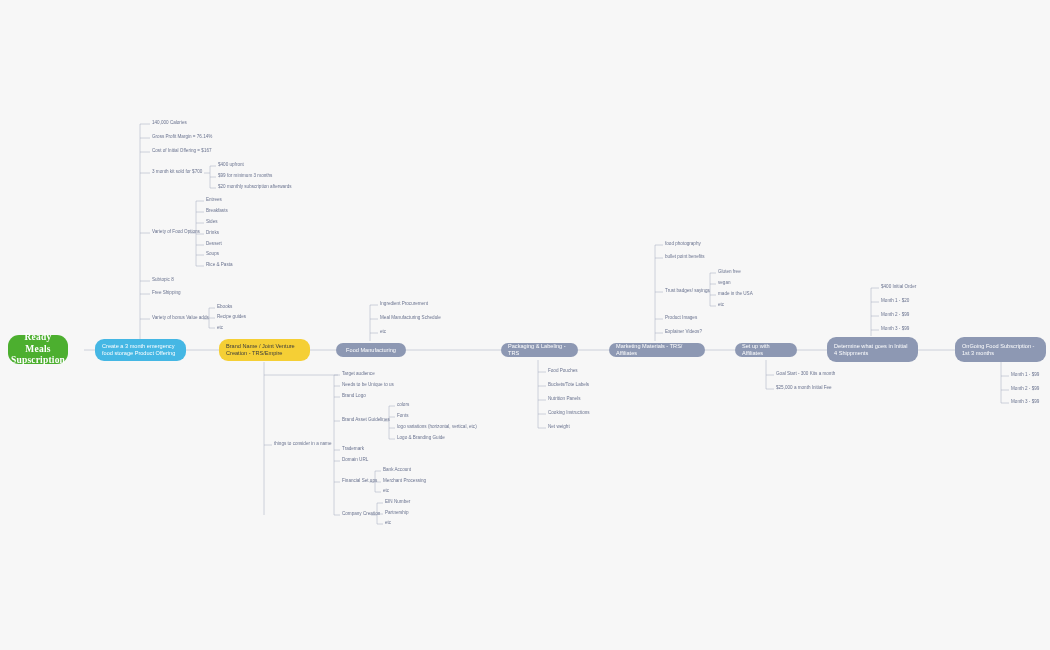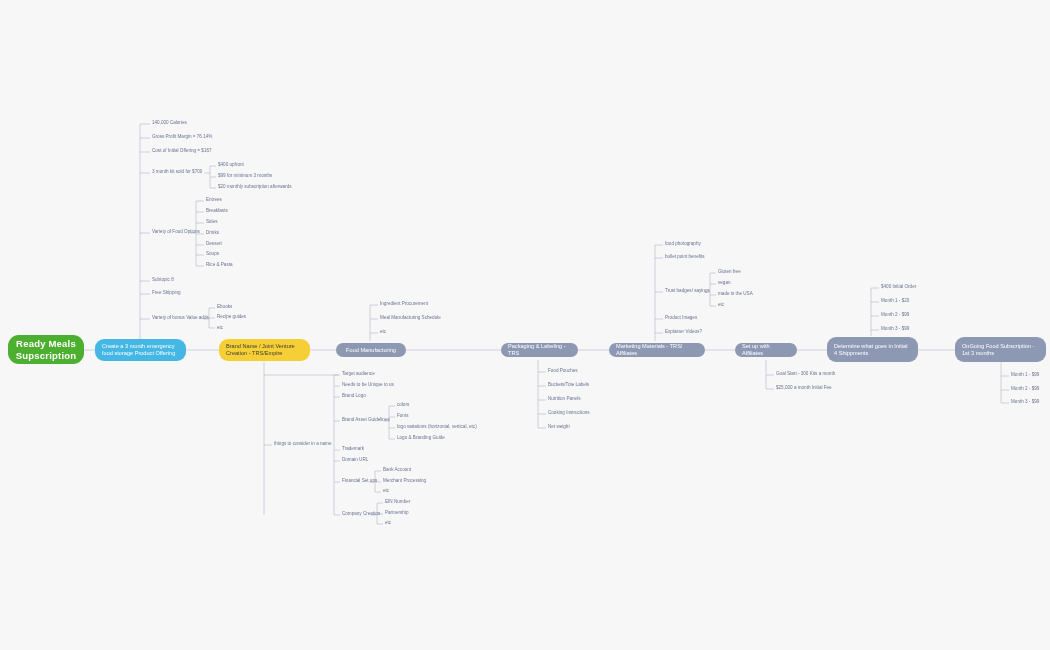--- a/index.html
+++ b/index.html
@@ -182,21 +182,21 @@
     <path d="M871 302 H879"></path>
     <path d="M871 316 H879"></path>
     <path d="M871 330 H879"></path>
 
     <path d="M1001 362 V403"></path>
     <path d="M1001 376 H1009"></path>
     <path d="M1001 390 H1009"></path>
     <path d="M1001 403 H1009"></path>
   </svg>
 
-  <div class="node node-root" style="left:8px; top:335px; width:76px; height:29px;">
+  <div class="node node-root" style="left:8px; top:335px; width:60px; height:29px;font-family:Liberation Serif, serif;">
     <span>Ready Meals Supscription</span>
   </div>
 
   <div class="node node-blue" style="left:95px; top:339px; width:91px; height:22px;">
     <span>Create a 3 month emergency food storage Product Offering</span>
   </div>
 
   <div class="node node-yellow" style="left:219px; top:339px; width:91px; height:22px;">
     <span>Brand Name / Joint Venture Creation - TRS/Empire</span>
   </div>

